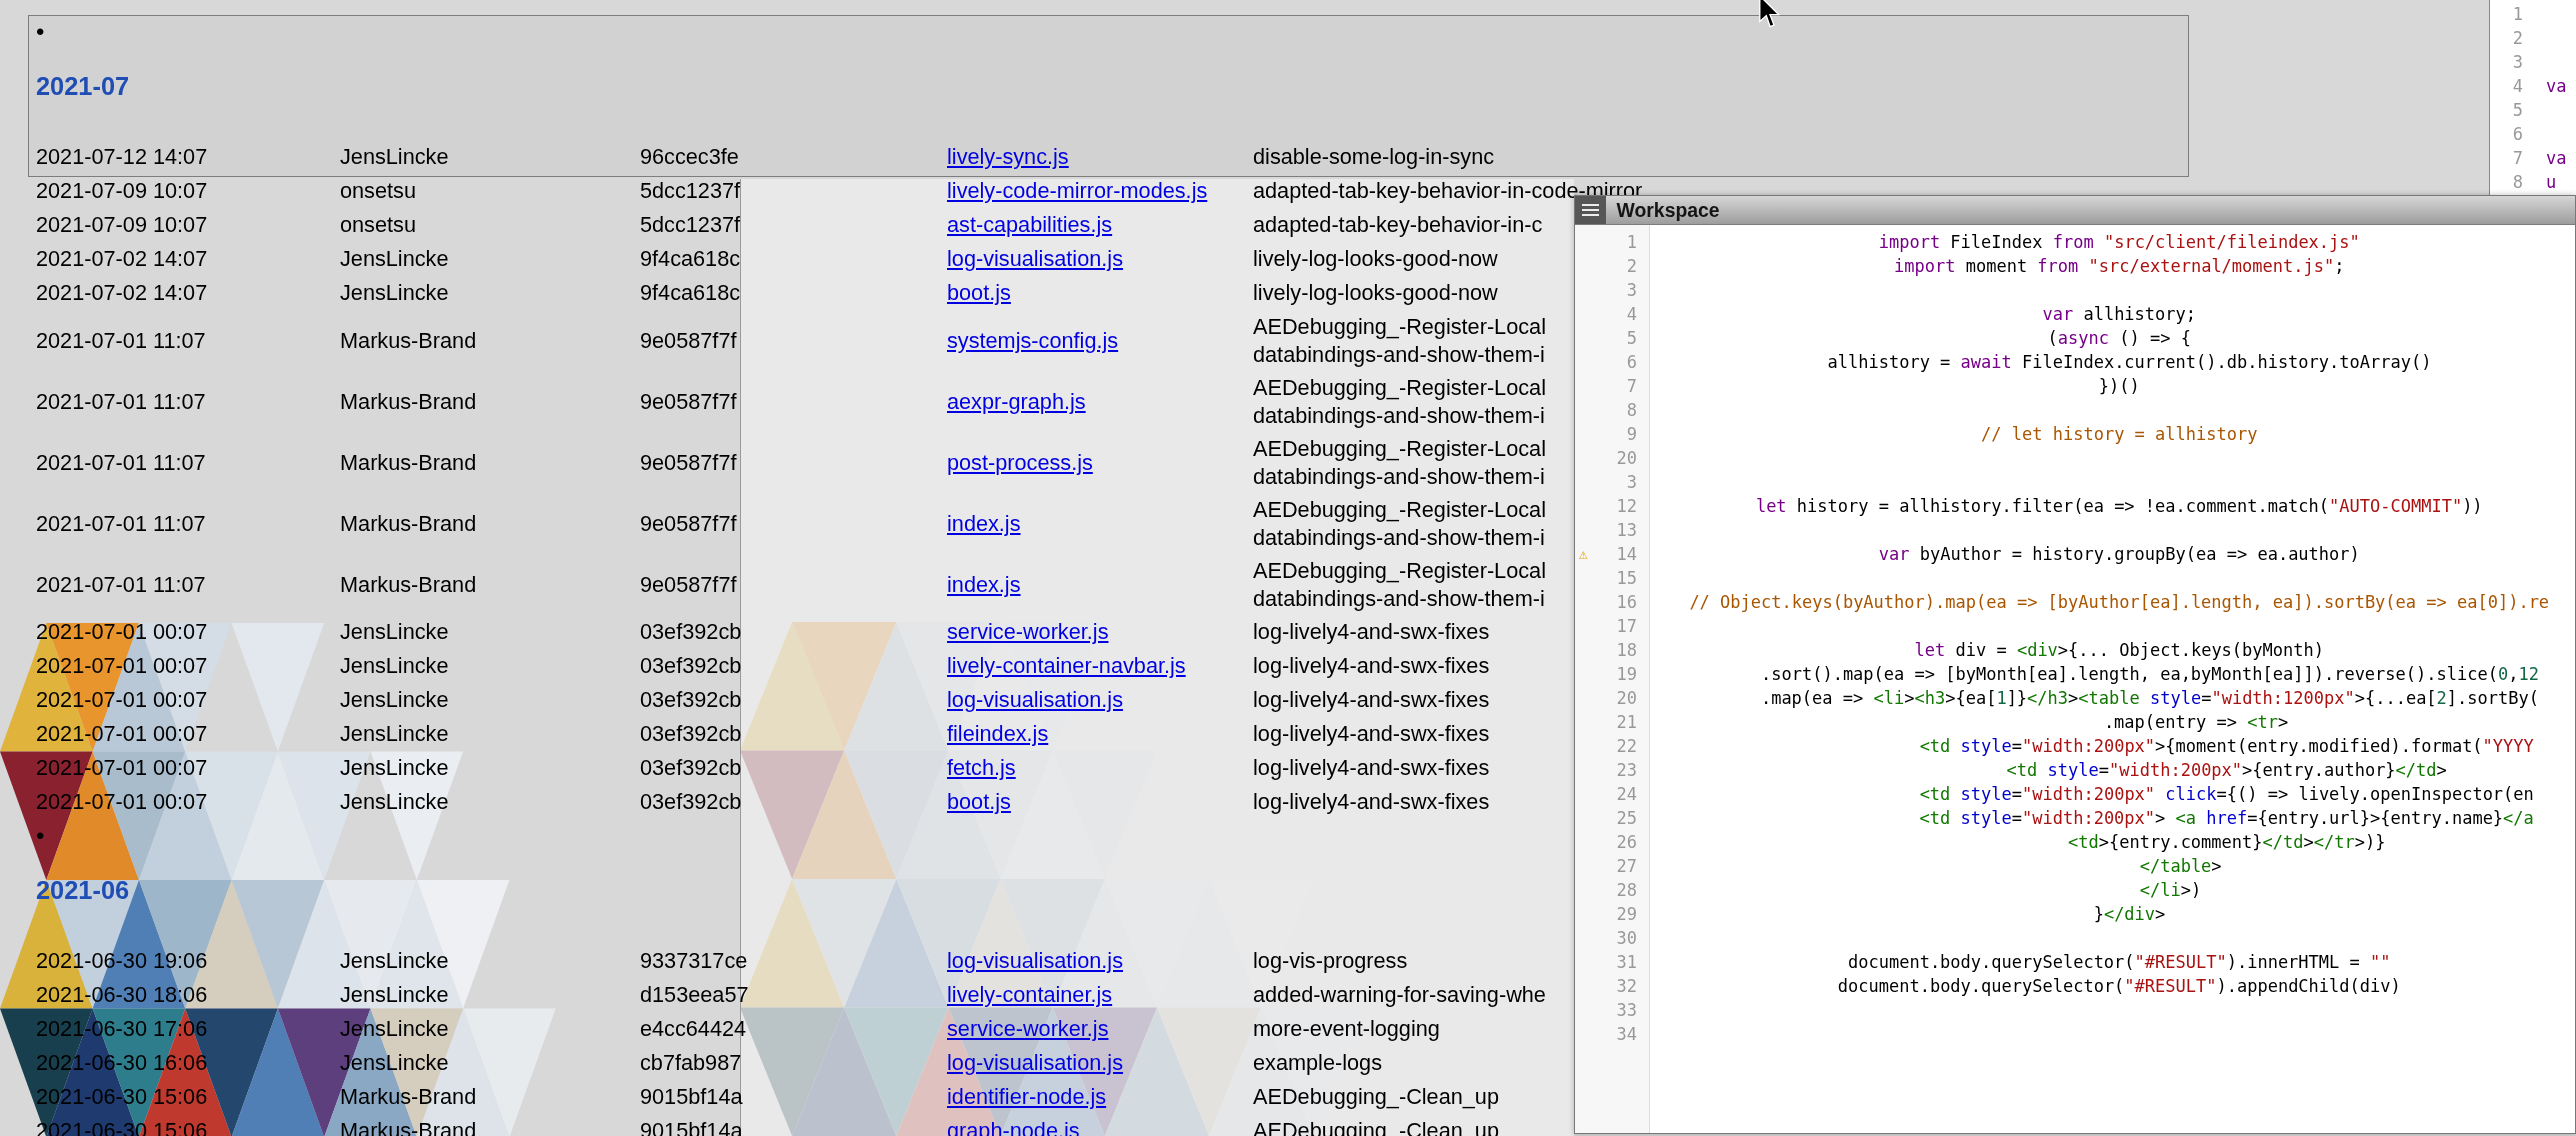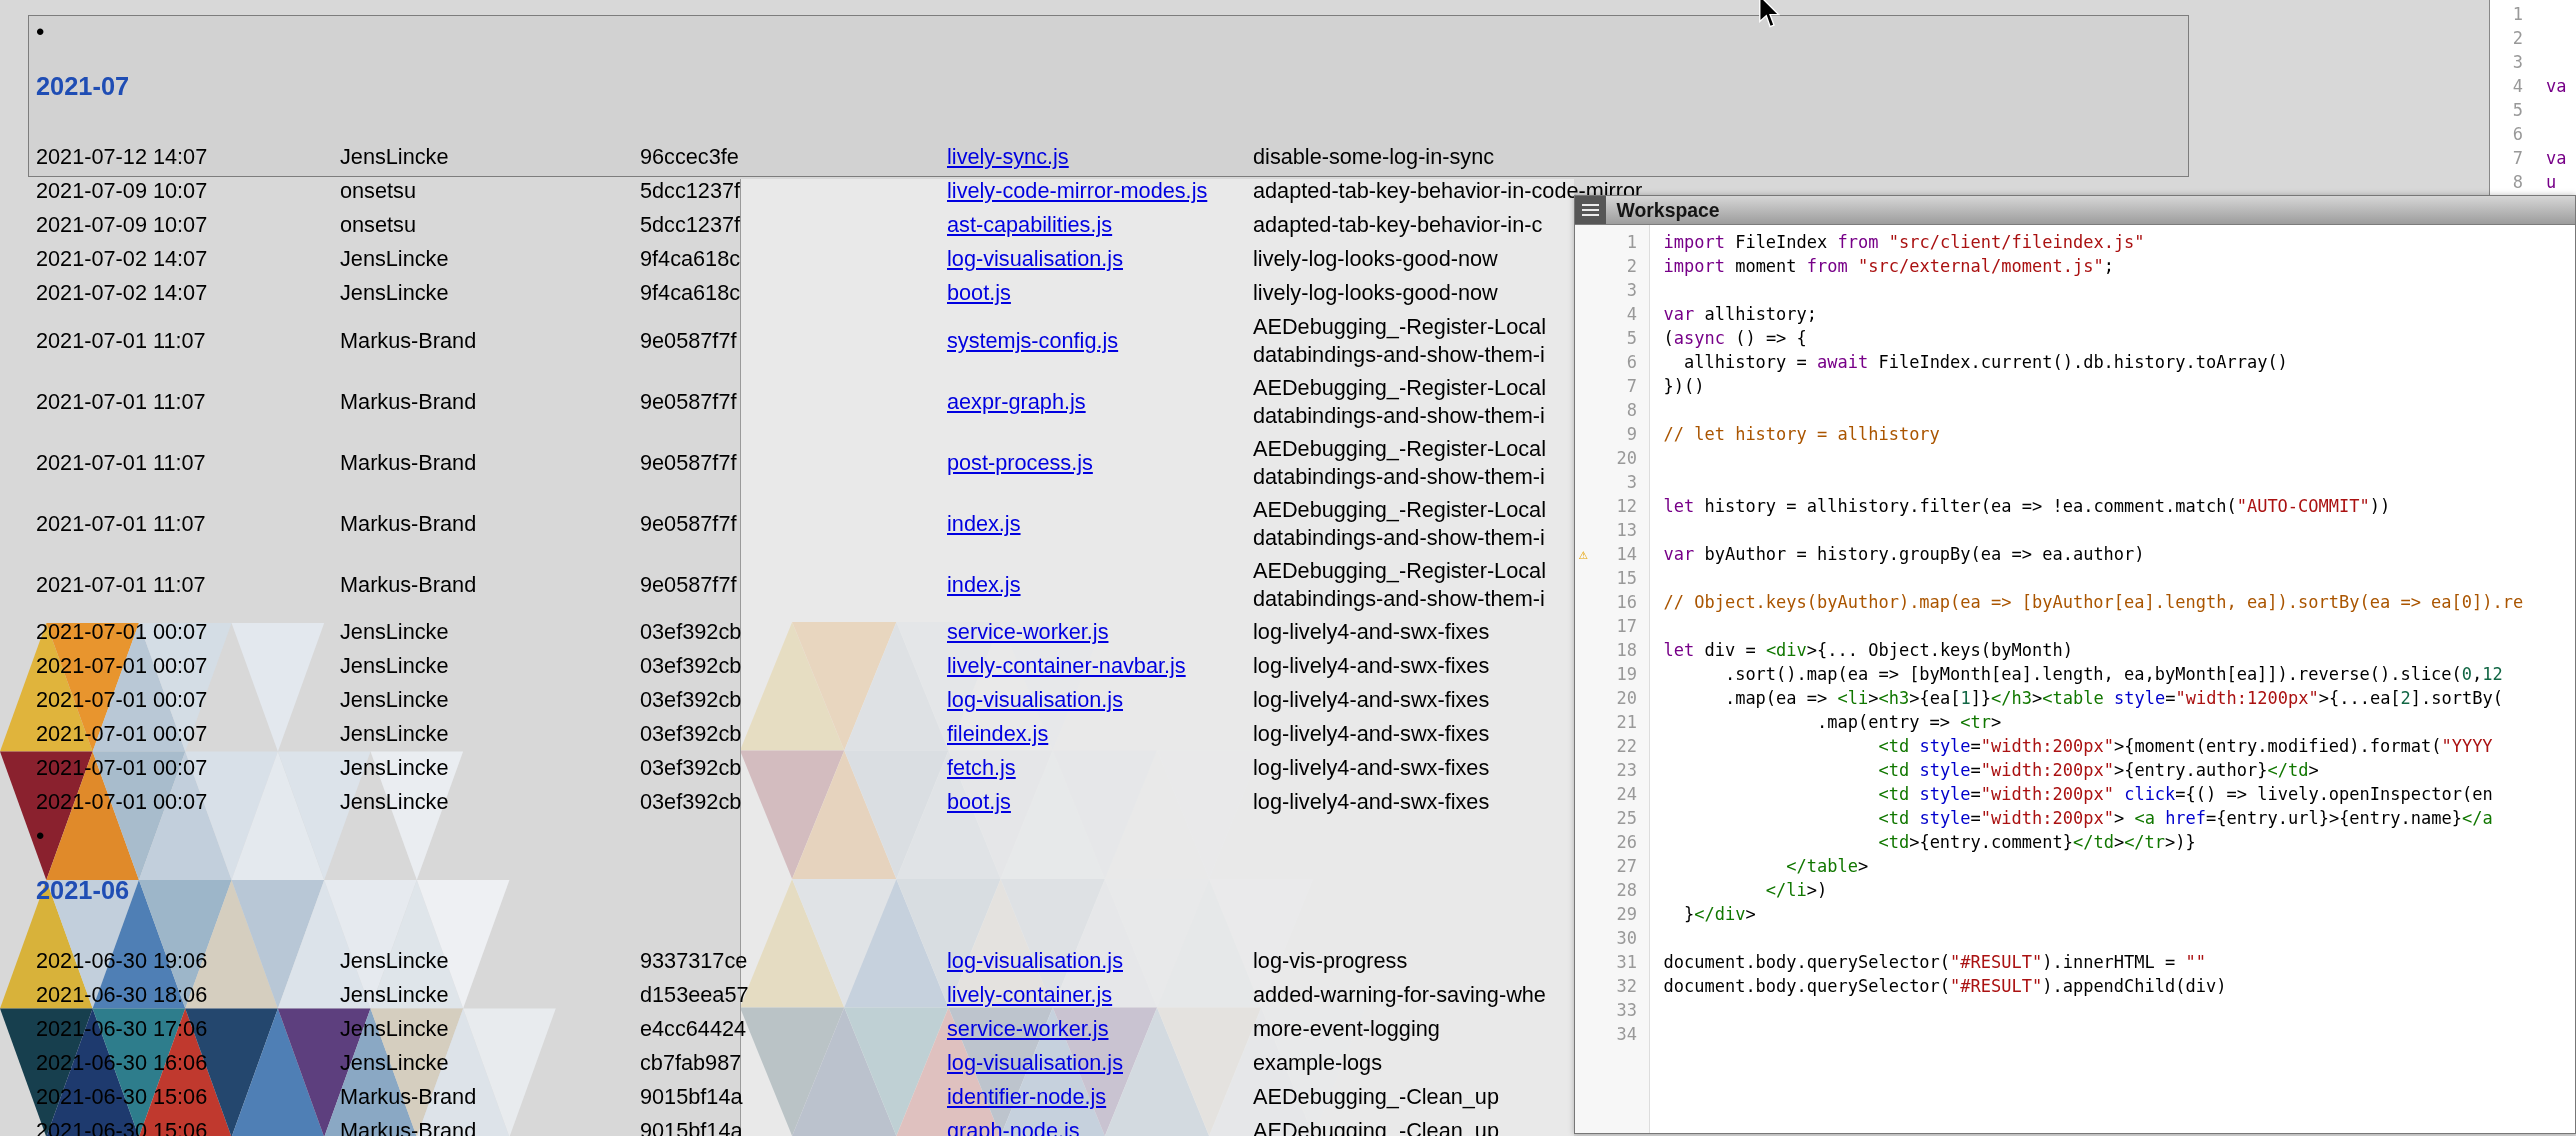--- a/index.html
+++ b/index.html
@@ -37,21 +37,21 @@
   .workspace{position:absolute;left:1574px;top:195px;width:1002px;height:939px;z-index:5;border:0.7px solid #777;box-sizing:border-box;background:#fff;display:flex;flex-direction:column;box-shadow:0 0 6px rgba(0,0,0,.25);}
   .titlebar{flex:0 0 28px;height:28px;background:linear-gradient(#d6d6d6,#9d9d9d);display:flex;align-items:center;border-bottom:0.7px solid #7c7c7c;}
   .menu-btn{width:31px;height:28px;background:#565656;display:flex;align-items:center;justify-content:center;cursor:pointer;}
   .hamburger{display:flex;flex-direction:column;gap:3px;}
   .hamburger i{display:block;width:16.4px;height:2.2px;background:#ececec;}
   .win-title{margin-left:10.5px;font-weight:bold;font-size:19.4px;color:#151515;}
   .editor{flex:1;position:relative;overflow:hidden;font-family:"DejaVu Sans Mono",monospace;font-size:17px;}
   .gutter{position:absolute;left:0;top:0;bottom:0;width:75px;background:#f7f7f7;border-right:0.7px solid #ddd;padding-top:4.5px;box-sizing:border-box;}
   .gutter .ln{position:relative;height:24px;line-height:24px;text-align:right;padding-right:12px;color:#999;}
   .gutter .marker{position:absolute;left:3.7px;top:0.7px;color:#e6a100;font-size:15px;}
-  .code{position:absolute;left:75px;top:0;right:0;bottom:0;padding:4.5px 0 0 13.5px;overflow:hidden;}
+  .code{position:absolute;left:75px;top:0;right:0;bottom:0;padding:4.5px 0 0 13.5px;overflow:hidden;text-align:center;}
   .cl{height:24px;line-height:24px;white-space:pre;color:#000;}
   .tok-kw{color:var(--kw);}
   .tok-str{color:var(--str);}
   .tok-com{color:var(--com);}
   .tok-tag{color:var(--tag);}
   .tok-attr{color:var(--attr);}
   .tok-num{color:var(--num);}
 
   
   .side-editor{position:absolute;left:2489px;top:0;width:87px;height:200px;background:#fff;border-left:0.7px solid #888;box-sizing:border-box;z-index:4;font-family:"DejaVu Sans Mono",monospace;font-size:17px;padding-top:2.2px;}

